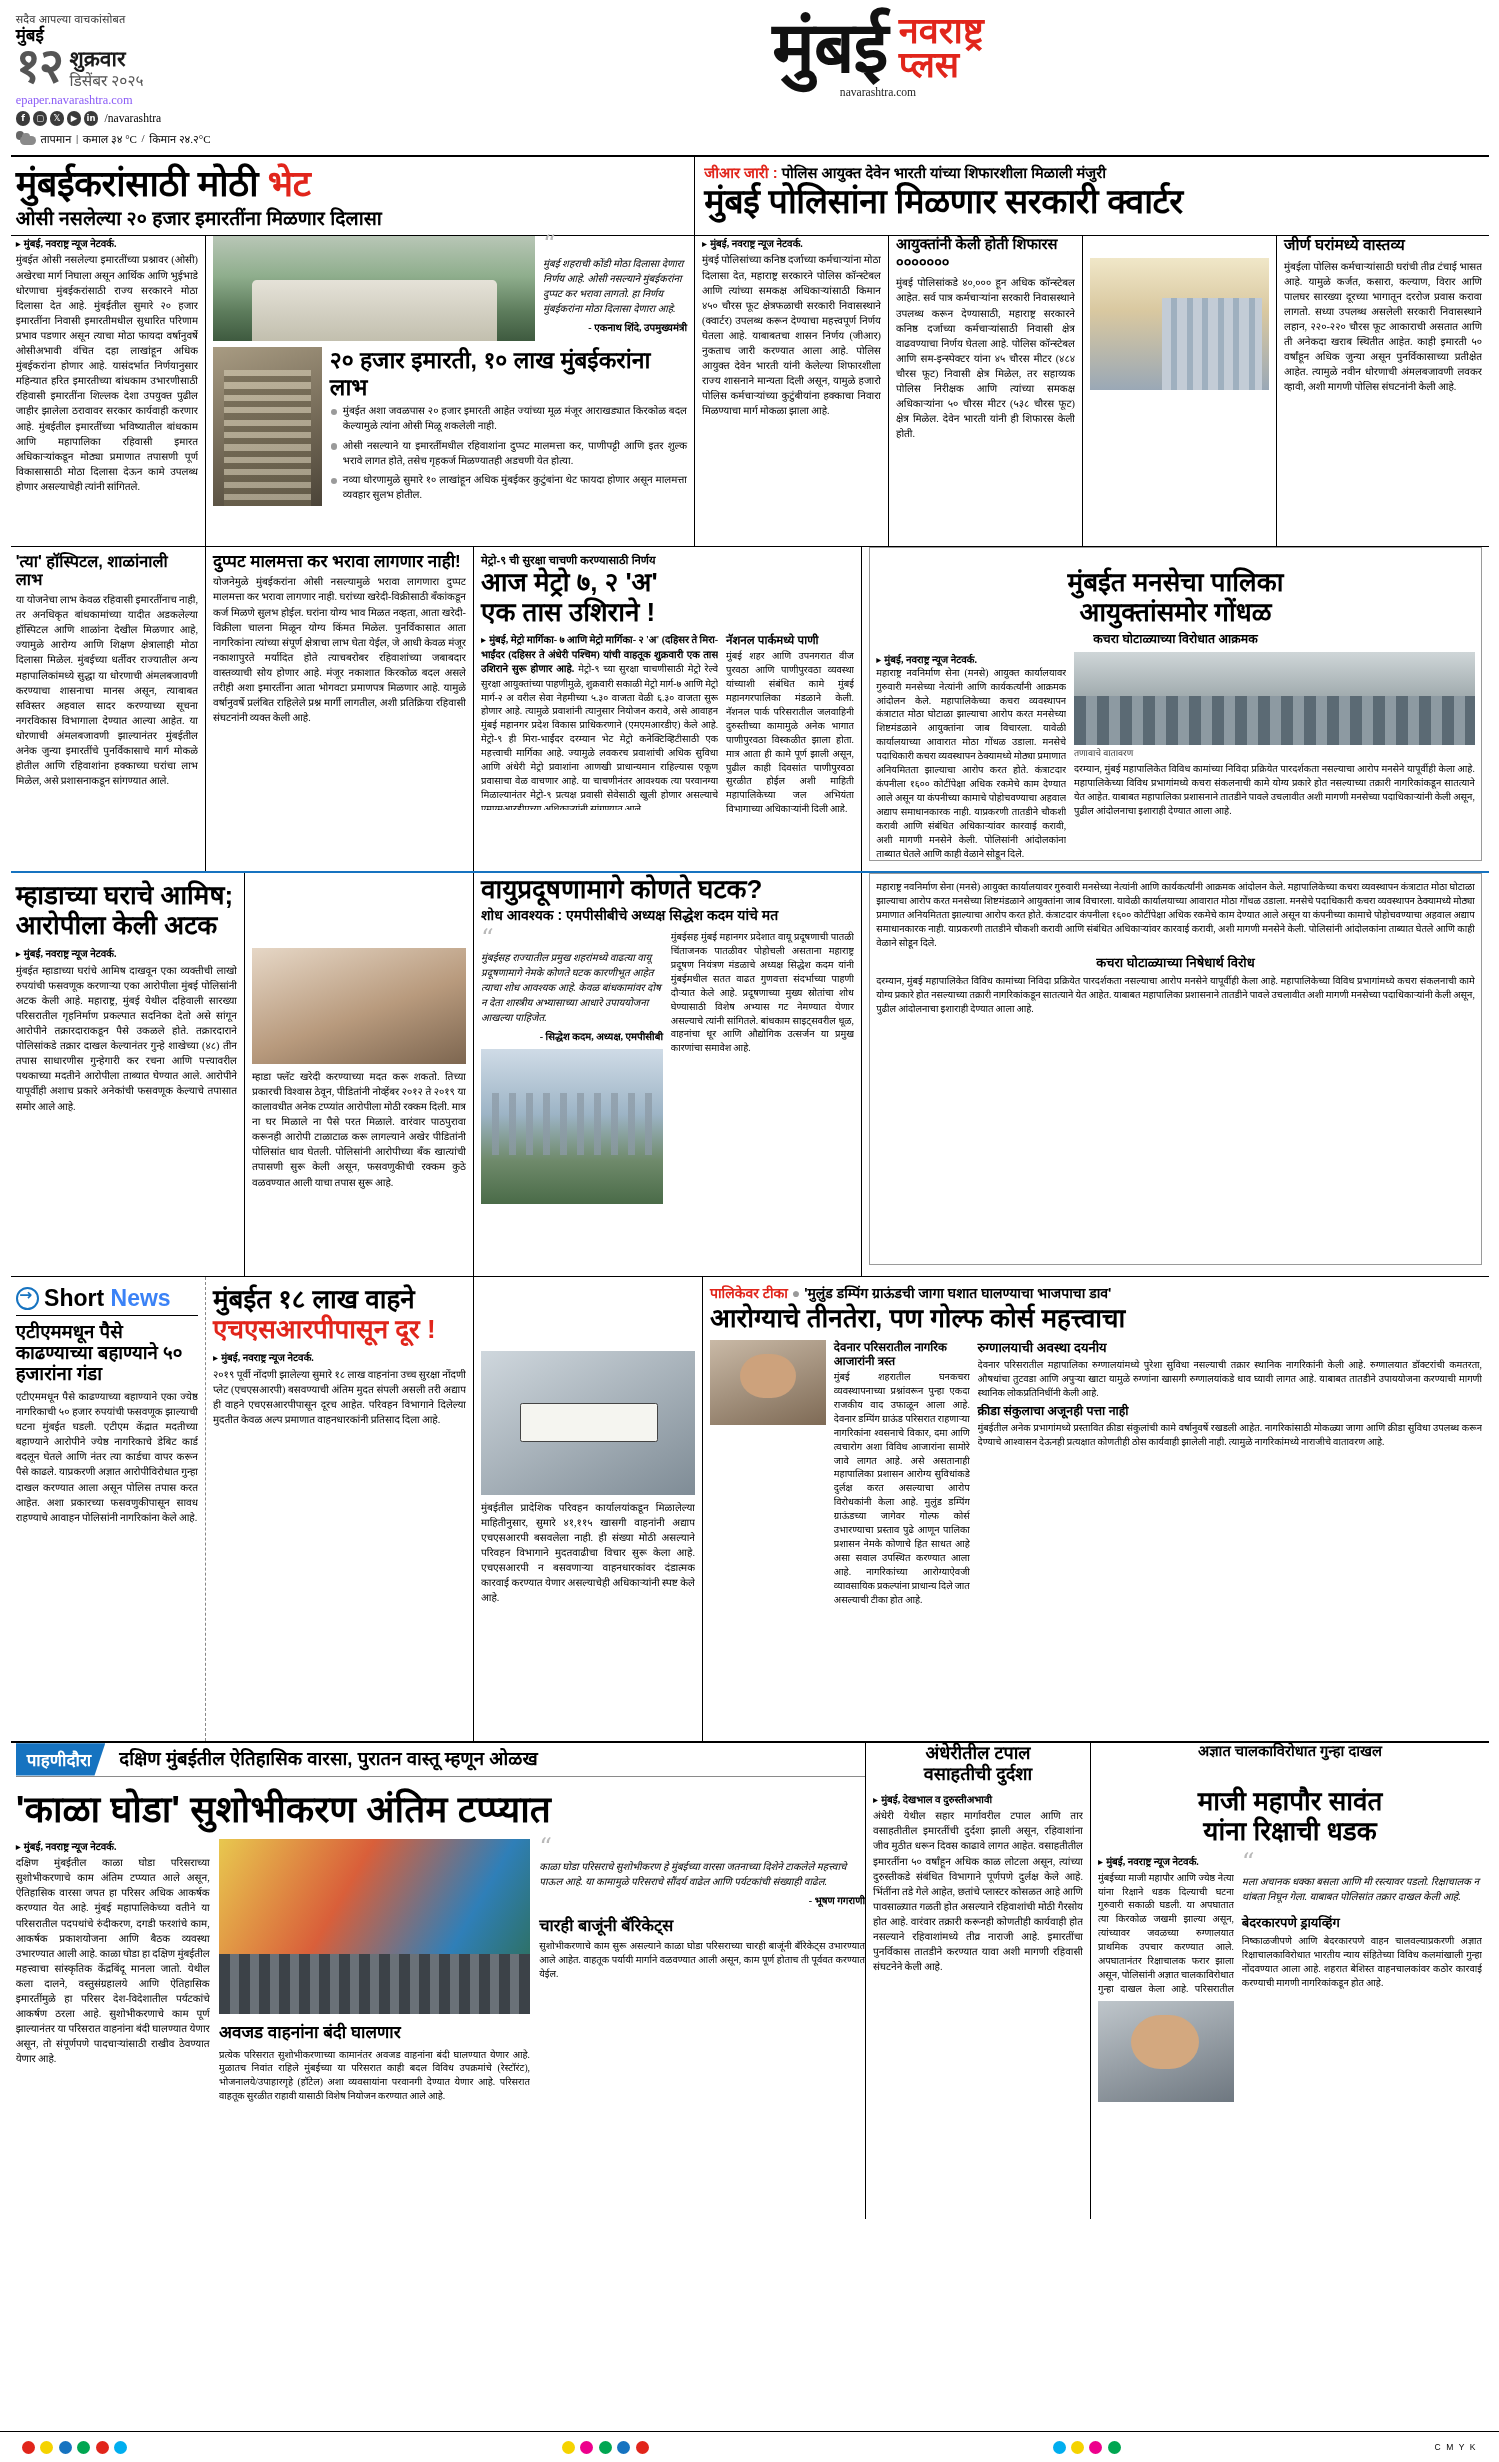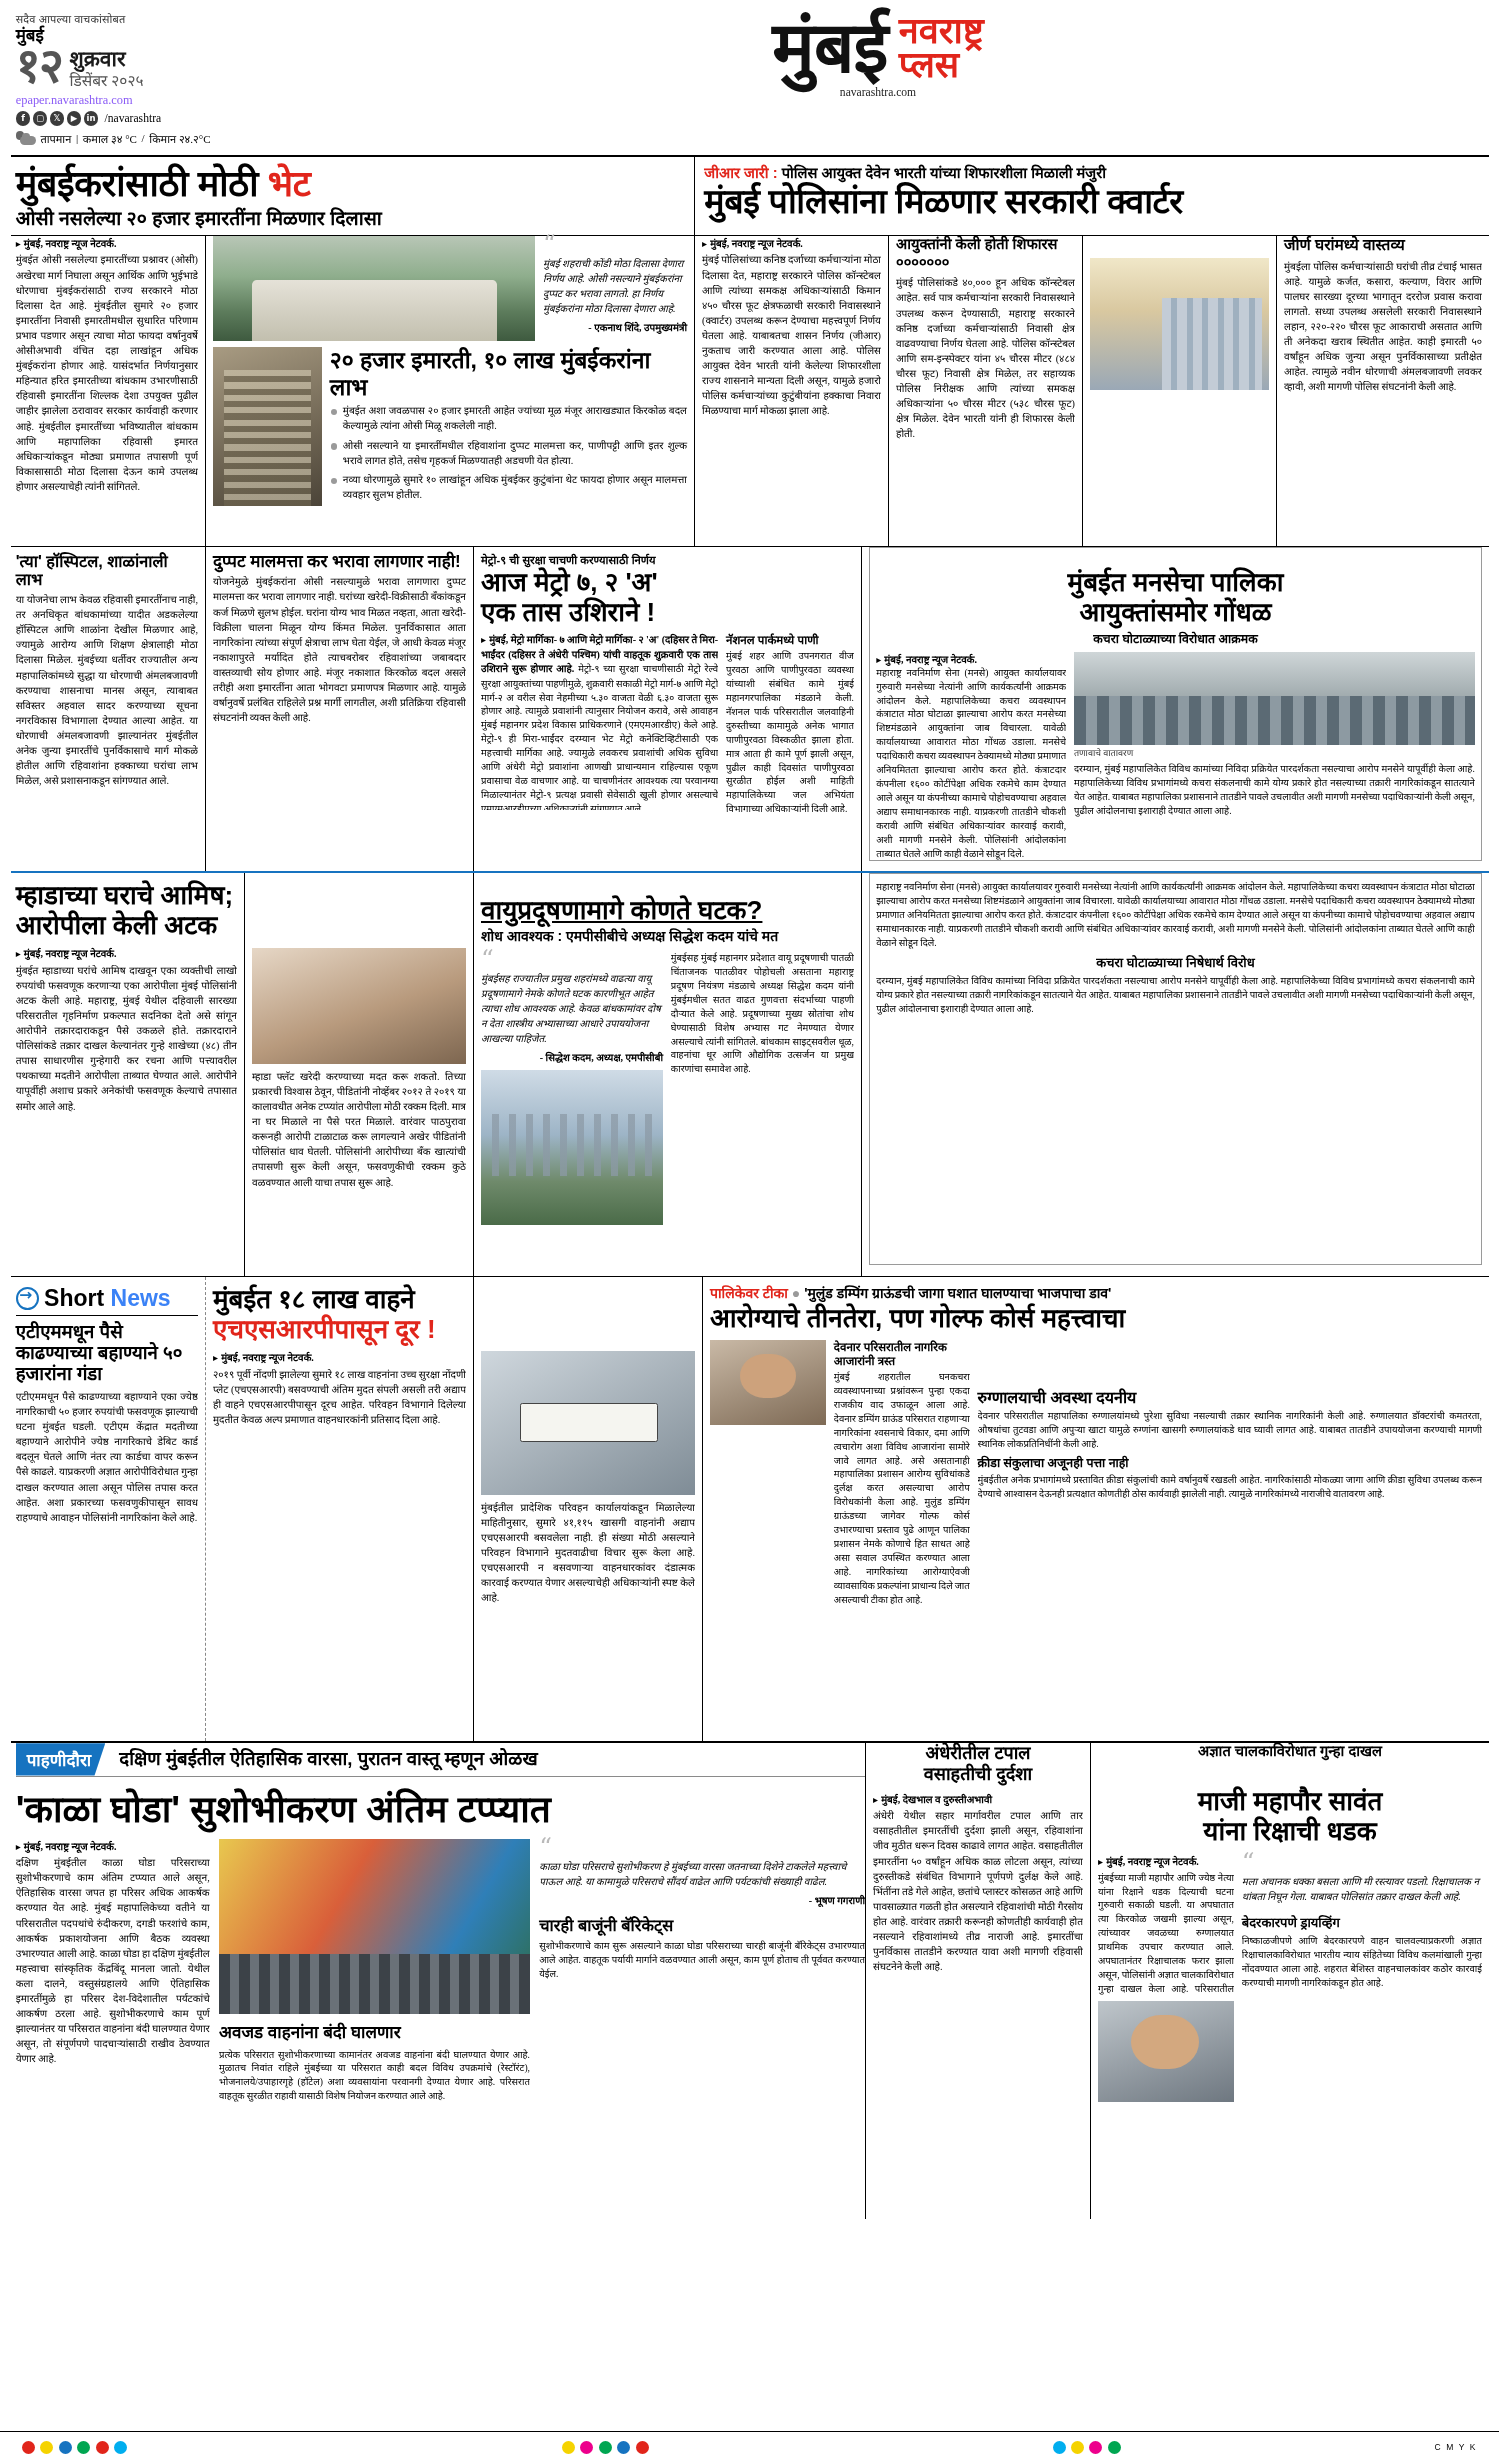--- a/index.html
+++ b/index.html
@@ -363,21 +363,21 @@
       <div class="dateline arrow-k" style="margin-top:6.2px;">मुंबई, नवराष्ट्र न्यूज नेटवर्क.</div>
       <div class="body-txt" style="margin-top:2.3px; max-height:295px; overflow:hidden;">मुंबईत म्हाडाच्या घरांचे आमिष दाखवून एका व्यक्तीची लाखो रुपयांची फसवणूक करणाऱ्या एका आरोपीला मुंबई पोलिसांनी अटक केली आहे. महाराष्ट्र, मुंबई येथील दहिवाली सारख्या परिसरातील गृहनिर्माण प्रकल्पात सदनिका देतो असे सांगून आरोपीने तक्रारदाराकडून पैसे उकळले होते. तक्रारदाराने पोलिसांकडे तक्रार दाखल केल्यानंतर गुन्हे शाखेच्या (४८) तीन तपास साधारणीस गुन्हेगारी कर रचना आणि पत्त्यावरील पथकाच्या मदतीने आरोपीला ताब्यात घेण्यात आले. आरोपीने यापूर्वीही अशाच प्रकारे अनेकांची फसवणूक केल्याचे तपासात समोर आले आहे.</div>
     </div>
 
     <div class="col sep" style="width:229px;">
       <div class="photo ph-hand" style="height:116px; margin-top:75px;"></div>
       <div class="body-txt" style="margin-top:4.7px; max-height:194px; overflow:hidden;">म्हाडा फ्लॅट खरेदी करण्याच्या मदत करू शकतो. तिच्या प्रकारची विश्वास ठेवून, पीडितांनी नोव्हेंबर २०१२ ते २०१९ या कालावधीत अनेक टप्प्यांत आरोपीला मोठी रक्कम दिली. मात्र ना घर मिळाले ना पैसे परत मिळाले. वारंवार पाठपुरावा करूनही आरोपी टाळाटाळ करू लागल्याने अखेर पीडितांनी पोलिसांत धाव घेतली. पोलिसांनी आरोपीच्या बँक खात्यांची तपासणी सुरू केली असून, फसवणुकीची रक्कम कुठे वळवण्यात आली याचा तपास सुरू आहे.</div>
     </div>
 
     <div class="col sep" style="width:388px;">
-      <div class="subhead xl" style="margin-top:23px;text-decoration:underline;">वायुप्रदूषणामागे कोणते घटक?</div>
+      <div class="subhead xl" style="margin-top:2px;">वायुप्रदूषणामागे कोणते घटक?</div>
       <div class="minihead" style="margin-top:2.3px; font-size:14px;">शोध आवश्यक : एमपीसीबीचे अध्यक्ष सिद्धेश कदम यांचे मत</div>
       <div style="display:flex; gap:7.8px; margin-top:6.2px;">
         <div style="width:182px;">
           <span class="quote-mark">“</span>
           <div class="quote">मुंबईसह राज्यातील प्रमुख शहरांमध्ये वाढत्या वायू प्रदूषणामागे नेमके कोणते घटक कारणीभूत आहेत त्याचा शोध आवश्यक आहे. केवळ बांधकामांवर दोष न देता शास्त्रीय अभ्यासाच्या आधारे उपाययोजना आखल्या पाहिजेत.</div>
           <div class="attrib">- सिद्धेश कदम, अध्यक्ष, एमपीसीबी</div>
           <div class="photo ph-sky" style="height:155px; margin-top:6.2px;"></div>
         </div>
         <div style="flex:1;">
           <div class="body-txt sm" style="max-height:287px; overflow:hidden;">मुंबईसह मुंबई महानगर प्रदेशात वायू प्रदूषणाची पातळी चिंताजनक पातळीवर पोहोचली असताना महाराष्ट्र प्रदूषण नियंत्रण मंडळाचे अध्यक्ष सिद्धेश कदम यांनी मुंबईमधील सतत वाढत गुणवत्ता संदर्भाच्या पाहणी दौऱ्यात केले आहे. प्रदूषणाच्या मुख्य स्रोतांचा शोध घेण्यासाठी विशेष अभ्यास गट नेमण्यात येणार असल्याचे त्यांनी सांगितले. बांधकाम साइट्सवरील धूळ, वाहनांचा धूर आणि औद्योगिक उत्सर्जन या प्रमुख कारणांचा समावेश आहे.</div>
@@ -429,21 +429,21 @@
       <div class="subhead xl" style="margin-top:3.1px;">आरोग्याचे तीनतेरा, पण गोल्फ कोर्स महत्त्वाचा</div>
       <div style="display:flex; gap:7.8px; margin-top:6.2px;">
         <div style="width:116px;">
           <div class="photo ph-face" style="height:85px;"></div>
         </div>
         <div style="width:136px;">
           <div class="minihead" style="font-size:11.6px;">देवनार परिसरातील नागरिक आजारांनी त्रस्त</div>
           <div class="body-txt sm" style="margin-top:2.3px; max-height:295px; overflow:hidden;">मुंबई शहरातील घनकचरा व्यवस्थापनाच्या प्रश्नांवरून पुन्हा एकदा राजकीय वाद उफाळून आला आहे. देवनार डम्पिंग ग्राऊंड परिसरात राहणाऱ्या नागरिकांना श्वसनाचे विकार, दमा आणि त्वचारोग अशा विविध आजारांना सामोरे जावे लागत आहे. असे असतानाही महापालिका प्रशासन आरोग्य सुविधांकडे दुर्लक्ष करत असल्याचा आरोप विरोधकांनी केला आहे. मुलुंड डम्पिंग ग्राऊंडच्या जागेवर गोल्फ कोर्स उभारण्याचा प्रस्ताव पुढे आणून पालिका प्रशासन नेमके कोणाचे हित साधत आहे असा सवाल उपस्थित करण्यात आला आहे. नागरिकांच्या आरोग्याऐवजी व्यावसायिक प्रकल्पांना प्राधान्य दिले जात असल्याची टीका होत आहे.</div>
         </div>
         <div style="flex:1;">
-          <div class="minihead" style="font-size:16px;margin-top:48px;">रुग्णालयाची अवस्था दयनीय</div>
+          <div class="minihead" style="font-size:13px;">रुग्णालयाची अवस्था दयनीय</div>
           <div class="body-txt sm" style="margin-top:2.3px; max-height:155px; overflow:hidden;">देवनार परिसरातील महापालिका रुग्णालयांमध्ये पुरेशा सुविधा नसल्याची तक्रार स्थानिक नागरिकांनी केली आहे. रुग्णालयात डॉक्टरांची कमतरता, औषधांचा तुटवडा आणि अपुऱ्या खाटा यामुळे रुग्णांना खासगी रुग्णालयांकडे धाव घ्यावी लागत आहे. याबाबत तातडीने उपाययोजना करण्याची मागणी स्थानिक लोकप्रतिनिधींनी केली आहे.</div>
           <div class="minihead" style="font-size:12.4px; margin-top:4.7px;">क्रीडा संकुलाचा अजूनही पत्ता नाही</div>
           <div class="body-txt sm" style="margin-top:2.3px; max-height:116px; overflow:hidden;">मुंबईतील अनेक प्रभागांमध्ये प्रस्तावित क्रीडा संकुलांची कामे वर्षानुवर्षे रखडली आहेत. नागरिकांसाठी मोकळ्या जागा आणि क्रीडा सुविधा उपलब्ध करून देण्याचे आश्वासन देऊनही प्रत्यक्षात कोणतीही ठोस कार्यवाही झालेली नाही. त्यामुळे नागरिकांमध्ये नाराजीचे वातावरण आहे.</div>
         </div>
       </div>
     </div>
   </div>
 
   <div class="cols">
     <div style="width:854px; padding-left:4.7px;">

